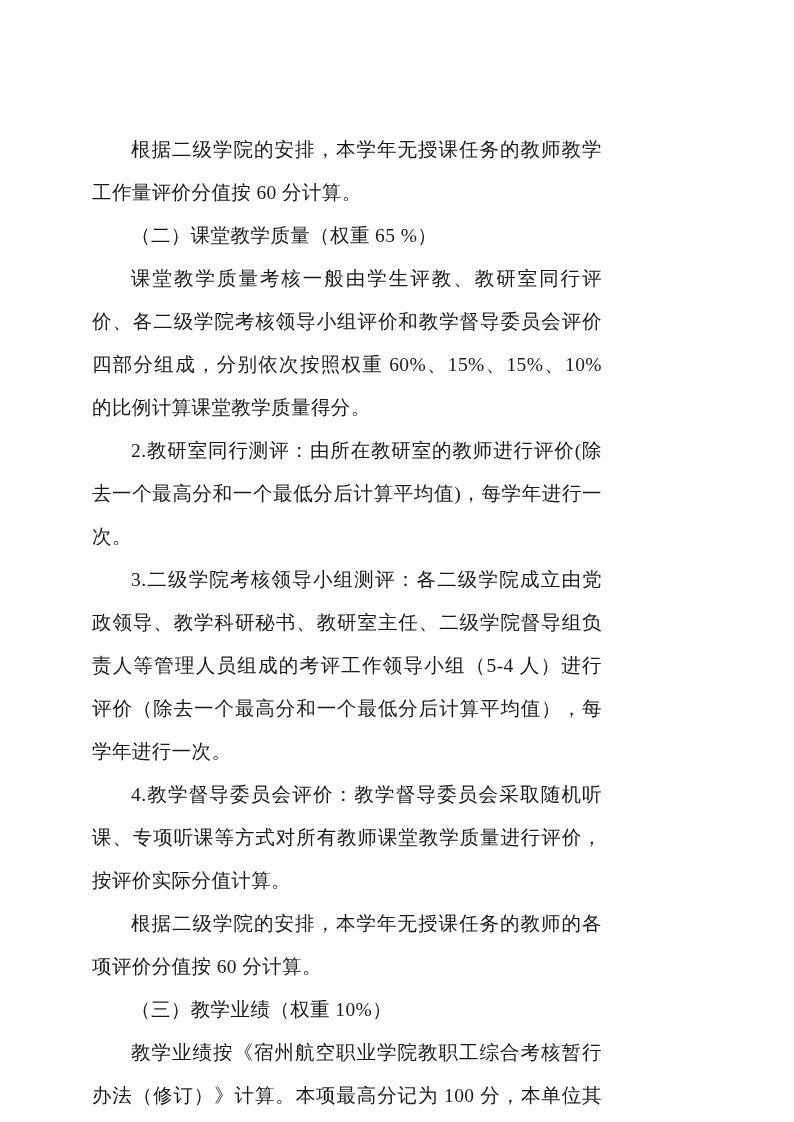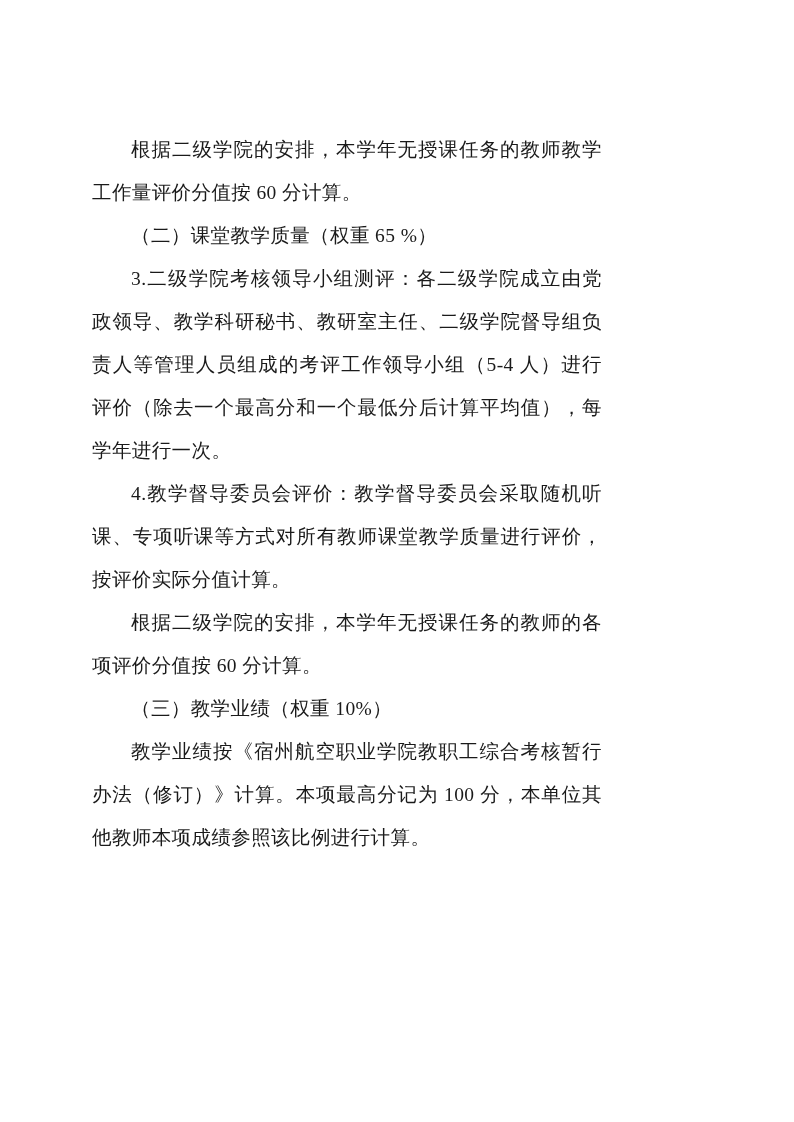--- a/index.html
+++ b/index.html
@@ -35,19 +35,21 @@
     font-family: "Liberation Serif", "DejaVu Serif", serif;
   }
 </style>
 </head>
 <body>
 
 <div class="page">
   <div class="doc-body">
     <p class="para">根据二级学院的安排，本学年无授课任务的教师教学工作量评价分值按 60 分计算。</p>
     <p class="para">（二）课堂教学质量（权重 65 %）</p>
+    <p class="para">课堂教学质量考核一般由学生评教、教研室同行评价、各二级学院考核领导小组评价和教学督导委员会评价四部分组成，分别依次按照权重 60%、15%、15%、10%的比例计算课堂教学质量得分。</p>
+    <p class="para">2.教研室同行测评：由所在教研室的教师进行评价(除去一个最高分和一个最低分后计算平均值)，每学年进行一次。</p>
     <p class="para">3.二级学院考核领导小组测评：各二级学院成立由党政领导、教学科研秘书、教研室主任、二级学院督导组负责人等管理人员组成的考评工作领导小组（5-4 人）进行评价（除去一个最高分和一个最低分后计算平均值），每学年进行一次。</p>
     <p class="para">4.教学督导委员会评价：教学督导委员会采取随机听课、专项听课等方式对所有教师课堂教学质量进行评价，按评价实际分值计算。</p>
     <p class="para">根据二级学院的安排，本学年无授课任务的教师的各项评价分值按 60 分计算。</p>
     <p class="para">（三）教学业绩（权重 10%）</p>
     <p class="para">教学业绩按《宿州航空职业学院教职工综合考核暂行办法（修订）》计算。本项最高分记为 100 分，本单位其他教师本项成绩参照该比例进行计算。</p>
   </div>
 </div>
 
 </body></html>

